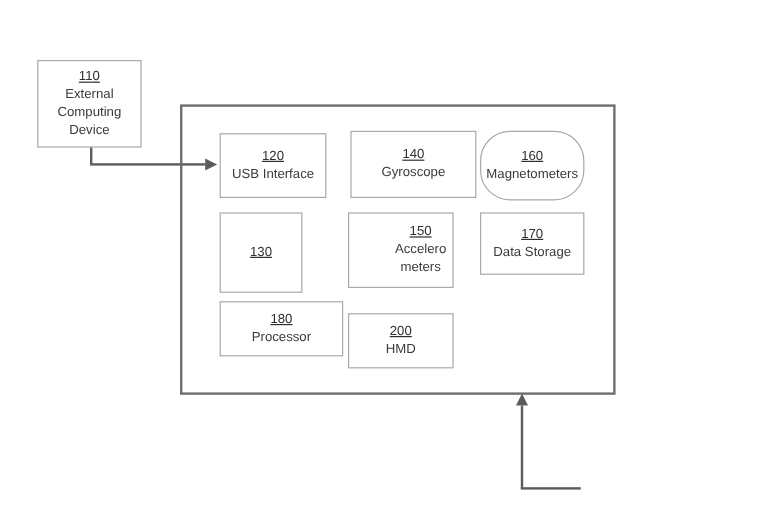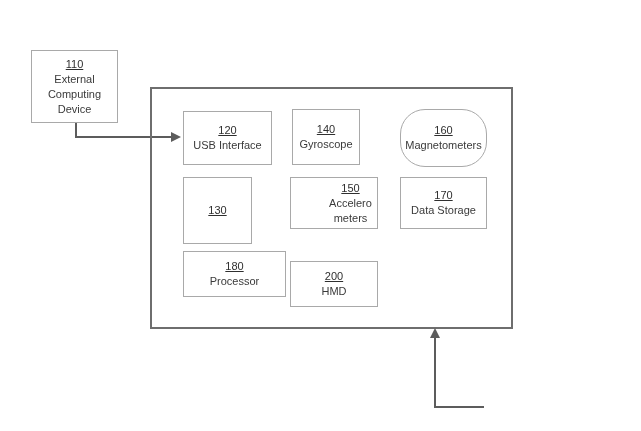--- a/index.html
+++ b/index.html
@@ -102,35 +102,35 @@
   <div class="wire-h" style="left:75px; top:97px; width:96px;"></div>
   <div class="arrow-right" style="left:171px; top:93px;"></div>
 
   <div id="container-outline"></div>
 
   <div class="box" id="box-120" style="left:183px; top:72px; width:89px; height:54px;">
     <div class="ref">120</div>
     <div class="label">USB Interface</div>
   </div>
 
-  <div class="box" id="box-140" style="left:292px; top:70px; width:68px; height:56px;text-align:right;">
+  <div class="box" id="box-140" style="left:292px; top:70px; width:105px; height:56px;text-align:right;">
     <div class="ref">140</div>
     <div class="label">Gyroscope</div>
   </div>
 
   <div class="box" id="box-160" style="left:400px; top:70px; width:87px; height:58px;border-radius:25px;">
     <div class="ref">160</div>
     <div class="label">Magnetometers</div>
   </div>
 
   <div class="box" id="box-130" style="left:183px; top:138px; width:69px; height:67px;">
     <div class="ref">130</div>
   </div>
 
-  <div class="box" id="box-150" style="left:290px; top:138px; width:88px; height:52px;padding-left:36px;">
+  <div class="box" id="box-150" style="left:290px; top:138px; width:88px; height:63px;padding-left:36px;">
     <div class="ref">150</div>
     <div class="label">Accelerometers</div>
   </div>
 
   <div class="box" id="box-170" style="left:400px; top:138px; width:87px; height:52px;">
     <div class="ref">170</div>
     <div class="label">Data Storage</div>
   </div>
 
   <div class="box" id="box-180" style="left:183px; top:212px; width:103px; height:46px;">

